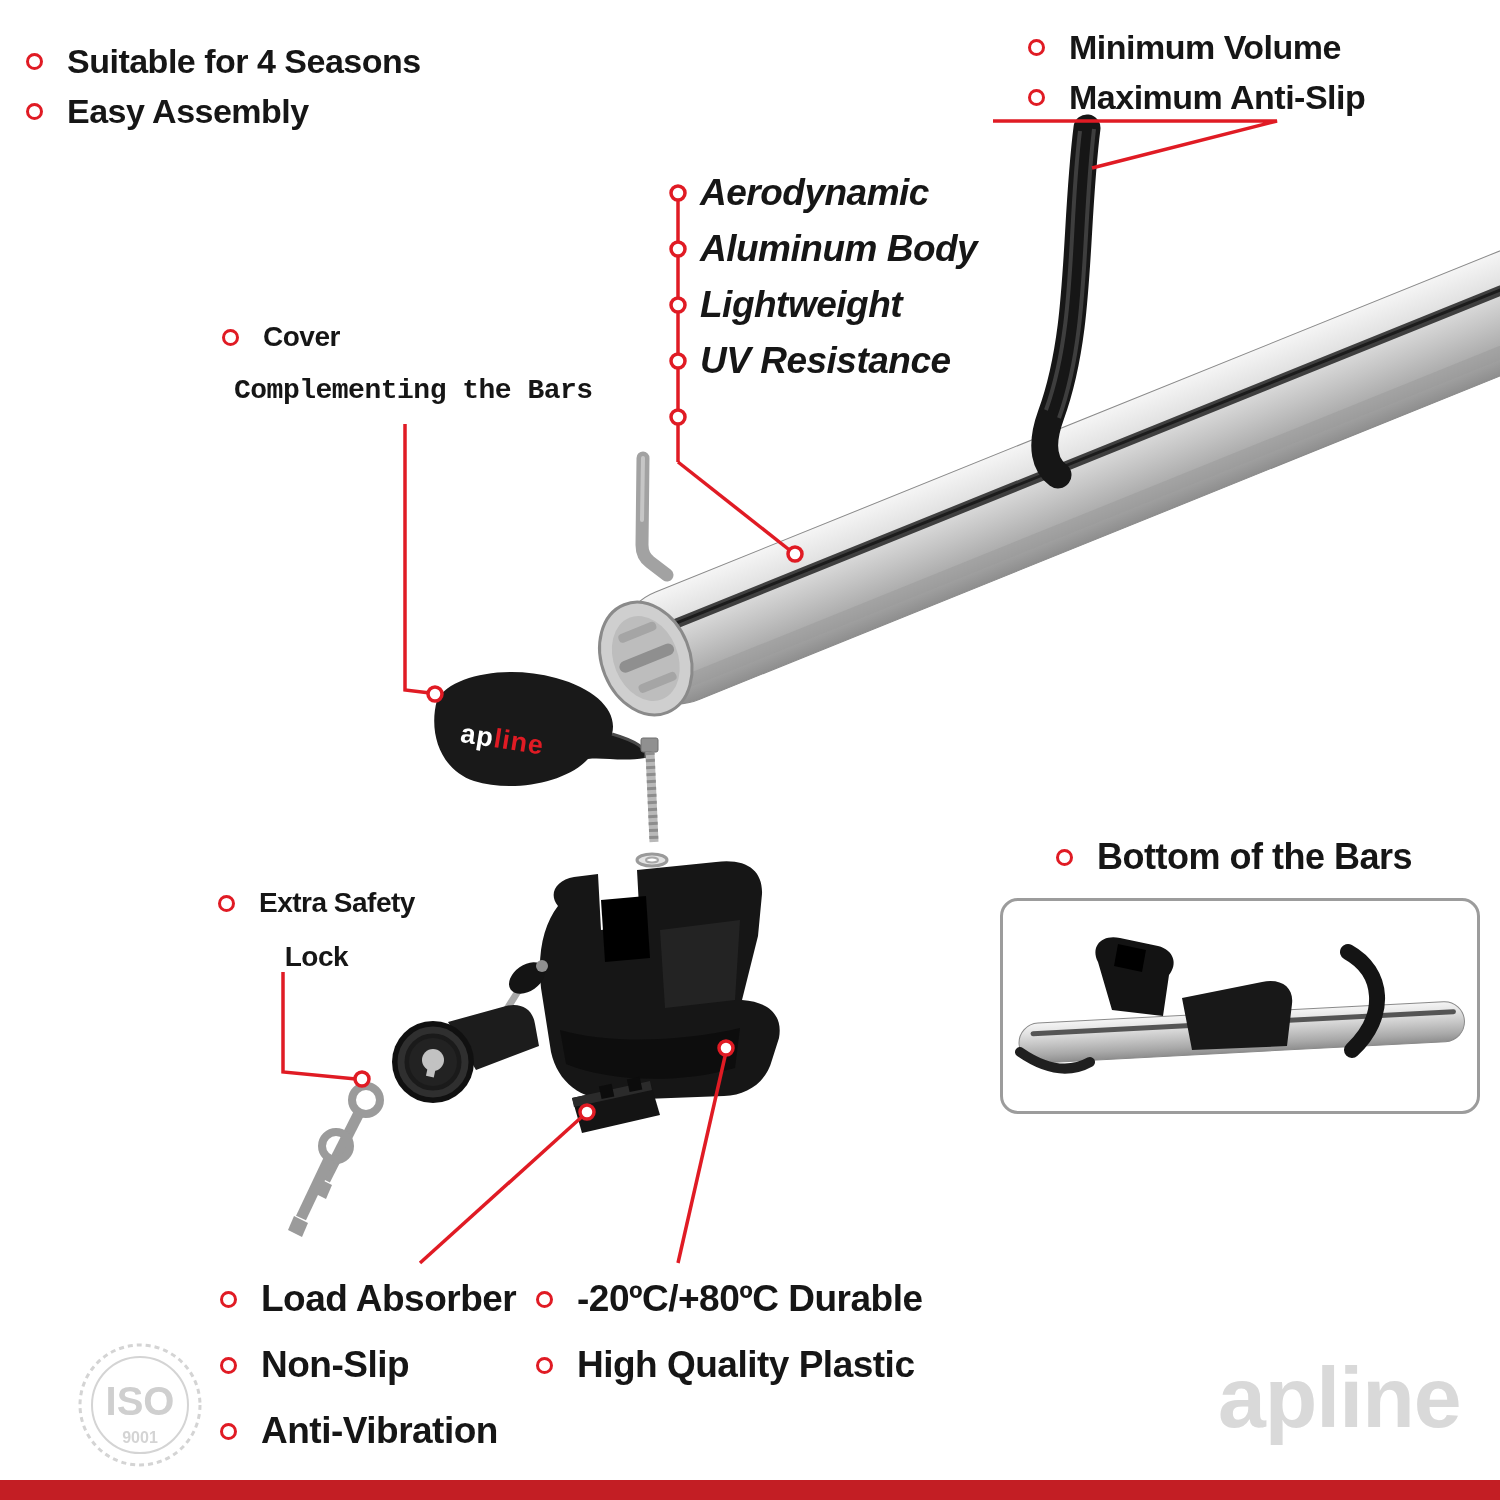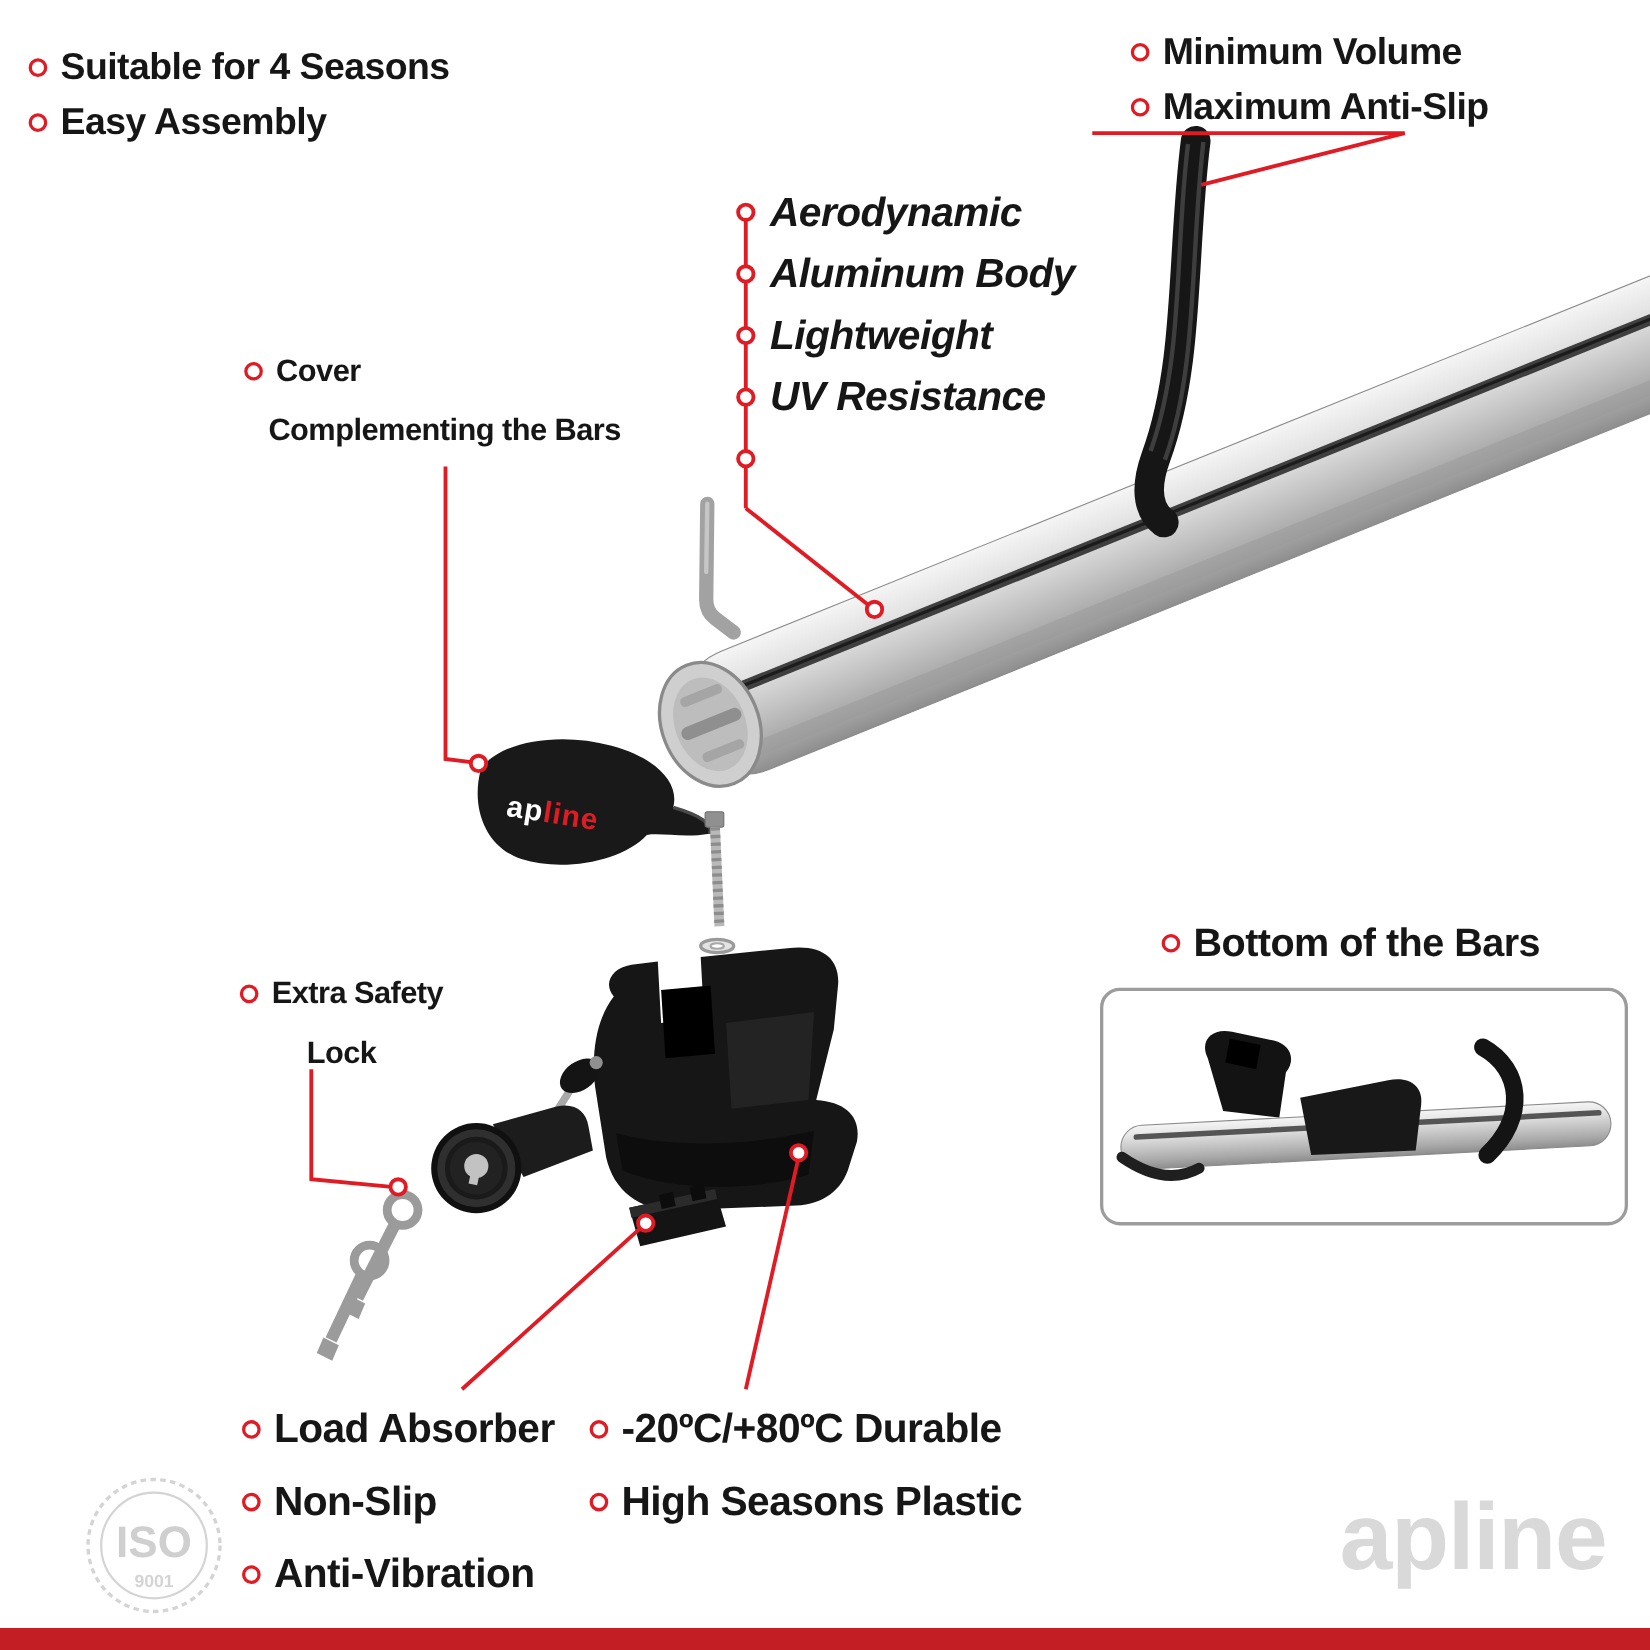--- a/index.html
+++ b/index.html
@@ -1,28 +1,28 @@
 <!DOCTYPE html>
 <html style="--accent: #e01b24; --text: #161616; --footer: #c31e24; --watermark: #d9d9d9; --panel_border: #9c9c9c;"><head>
 <meta charset="utf-8">
 <style>
   html,body{margin:0;padding:0;background:#fff;}
   .canvas{
     position:relative;width:1500px;height:1500px;background:#fff;overflow:hidden;
     font-family:"Liberation Sans", sans-serif;color:var(--text,#161616);
   }
   .label{position:absolute;font-weight:700;letter-spacing:-0.5px;}
-  .row{display:flex;align-items:center;gap:12px;white-space:nowrap;text-align:center;}
+  .row{display:flex;align-items:center;gap:24px;white-space:nowrap;text-align:center;}
   .bullet{width:11px;height:11px;border:3.5px solid var(--accent,#e01b24);border-radius:50%;flex:0 0 auto;}
   .fs34{font-size:34px;line-height:50px;}
   .fs35{font-size:37px;line-height:56px;font-style:italic;}
   .fs36{font-size:28px;line-height:54px;}
   .fs37{font-size:37px;line-height:66px;}
   .fs38{font-size:36px;line-height:50px;}
-  .indent{margin-left:22px;}
+  .indent{margin-left:12px;font-family:Liberation Mono, monospace;}
   .center-line{width:100%;text-align:center;display:block;}
   .art{position:absolute;left:0;top:0;z-index:2;}
   .txt{z-index:3;}
   .panel{
     position:absolute;left:1000px;top:898px;width:474px;height:210px;
     border:3px solid var(--panel_border,#9c9c9c);border-radius:18px;background:#fff;z-index:1;
   }
   .footer-bar{position:absolute;left:0;bottom:0;width:100%;height:20px;background:var(--footer,#c31e24);z-index:4;}
   .brand-watermark{
     position:absolute;left:1218px;top:1348px;font-size:86px;font-weight:700;
@@ -259,21 +259,21 @@
     </div>
   </div>
 
   <div class="label txt fs37" style="left:536px;top:1266px;">
     <div class="row">
       <span class="bullet"></span>
       <span>-20ºC/+80ºC Durable</span>
     </div>
     <div class="row">
       <span class="bullet"></span>
-      <span>High Seasons Plastic</span>
+      <span>High Quality Plastic</span>
     </div>
   </div>
 
   <div class="brand-watermark">apline</div>
 
   <div class="footer-bar"></div>
 
 </div>
 
 </body></html>

